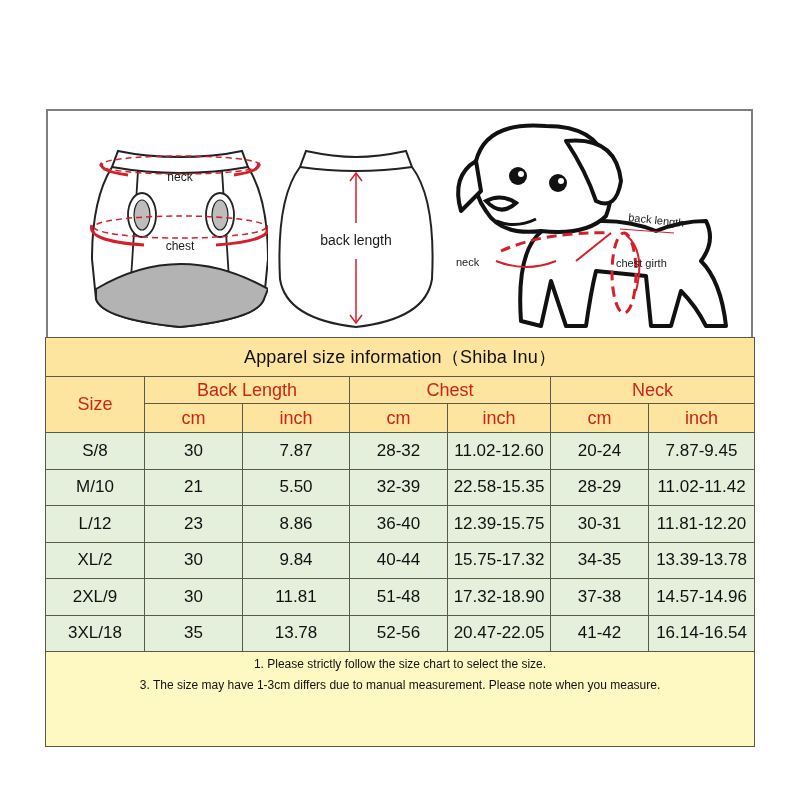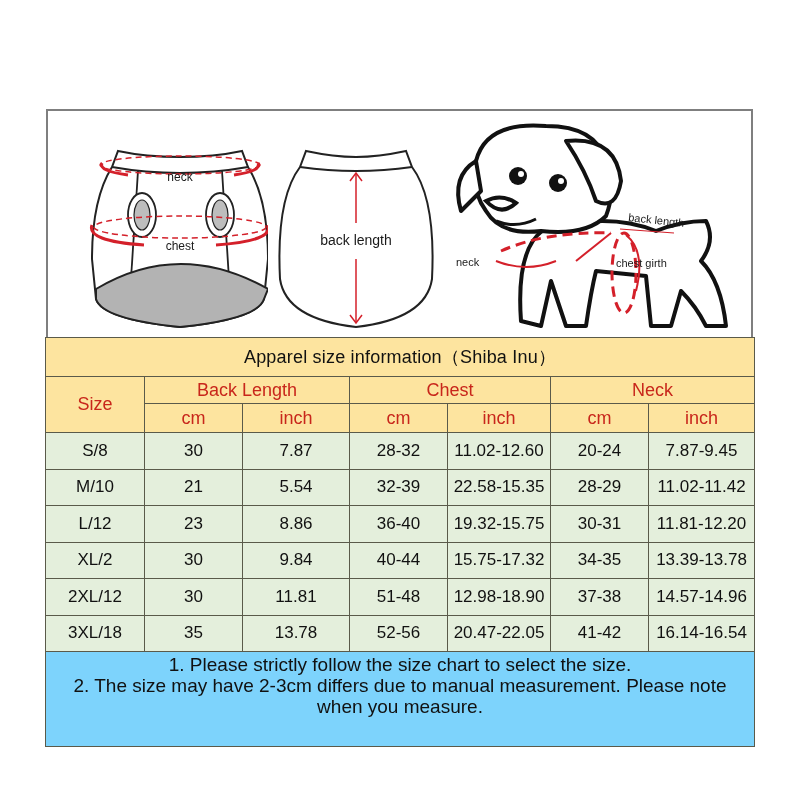--- a/index.html
+++ b/index.html
@@ -11,21 +11,21 @@
   .illus { position: absolute; }
   .table-wrap { position: absolute; left: 45px; top: 337px; width: 709px; }
   table.size-table { border-collapse: collapse; width: 709px; table-layout: fixed; }
   table.size-table td, table.size-table th { border: 1.5px solid #5a5a4a; padding: 0; text-align: center; font-weight: normal; margin-top: 10px; }
   .title-row td { background: #fde49f; height: 38px; font-weight: bold; font-size: 18px; color: #111; letter-spacing: 0.2px; }
   .hdr td { background: #fde49f; color: #c8261b; font-size: 18px; }
   .hdr1 td { height: 26px; }
   .hdr2 td { height: 28px; }
   .size-hdr { font-size: 18px; }
   .data td { background: #e4efdc; height: 35.5px; font-size: 17px; color: #111; }
-  .notes td { background: #7dd3fc; text-align: right; vertical-align: top; height: 90px; font-size: 19px; color: #111; padding: 2px 4px !important; line-height: 21px; }
+  .notes td { background: #fef9c3; text-align: right; vertical-align: top; height: 90px; font-size: 12px; color: #111; padding: 2px 4px !important; line-height: 21px; }
   .note-line { display: block; }
   .lbl { font-family: "Liberation Sans", sans-serif; fill: #1a1a1a; }
 </style>
 </head>
 <body>
 
 <div class="frame">
 
   <svg class="illus" style="left:40px;top:38px;" width="180" height="185" viewBox="0 0 180 185">
     <path d="M30 2 Q 58 8 92 8 Q 126 8 154 2 L 160 18 Q 180 50 180 110 L 176 150 Q 170 170 92 178 Q 14 170 8 150 L 4 110 Q 4 50 24 18 Z" fill="#fff" stroke="#222" stroke-width="2"></path>
@@ -116,63 +116,63 @@
       <td>30</td>
       <td>7.87</td>
       <td>28-32</td>
       <td>11.02-12.60</td>
       <td>20-24</td>
       <td>7.87-9.45</td>
     </tr>
     <tr class="data">
       <td>M/10</td>
       <td>21</td>
-      <td>5.54</td>
+      <td>5.50</td>
       <td>32-39</td>
       <td>22.58-15.35</td>
       <td>28-29</td>
       <td>11.02-11.42</td>
     </tr>
     <tr class="data">
       <td>L/12</td>
       <td>23</td>
       <td>8.86</td>
       <td>36-40</td>
-      <td>19.32-15.75</td>
+      <td>12.39-15.75</td>
       <td>30-31</td>
       <td>11.81-12.20</td>
     </tr>
     <tr class="data">
       <td>XL/2</td>
       <td>30</td>
       <td>9.84</td>
       <td>40-44</td>
       <td>15.75-17.32</td>
       <td>34-35</td>
       <td>13.39-13.78</td>
     </tr>
     <tr class="data">
-      <td>2XL/12</td>
+      <td>2XL/9</td>
       <td>30</td>
       <td>11.81</td>
       <td>51-48</td>
-      <td>12.98-18.90</td>
+      <td>17.32-18.90</td>
       <td>37-38</td>
       <td>14.57-14.96</td>
     </tr>
     <tr class="data">
       <td>3XL/18</td>
       <td>35</td>
       <td>13.78</td>
       <td>52-56</td>
       <td>20.47-22.05</td>
       <td>41-42</td>
       <td>16.14-16.54</td>
     </tr>
     <tr class="notes">
       <td colspan="7">
         <span class="note-line">1. Please strictly follow the size chart  to select the size.</span>
-        <span class="note-line">2. The size may have 2-3cm differs due to manual measurement. Please note when you measure.</span>
+        <span class="note-line">3. The size may have 1-3cm differs due to manual measurement. Please note when you measure.</span>
       </td>
     </tr>
   </tbody>
     </table>
 </div>
 
 </body></html>

